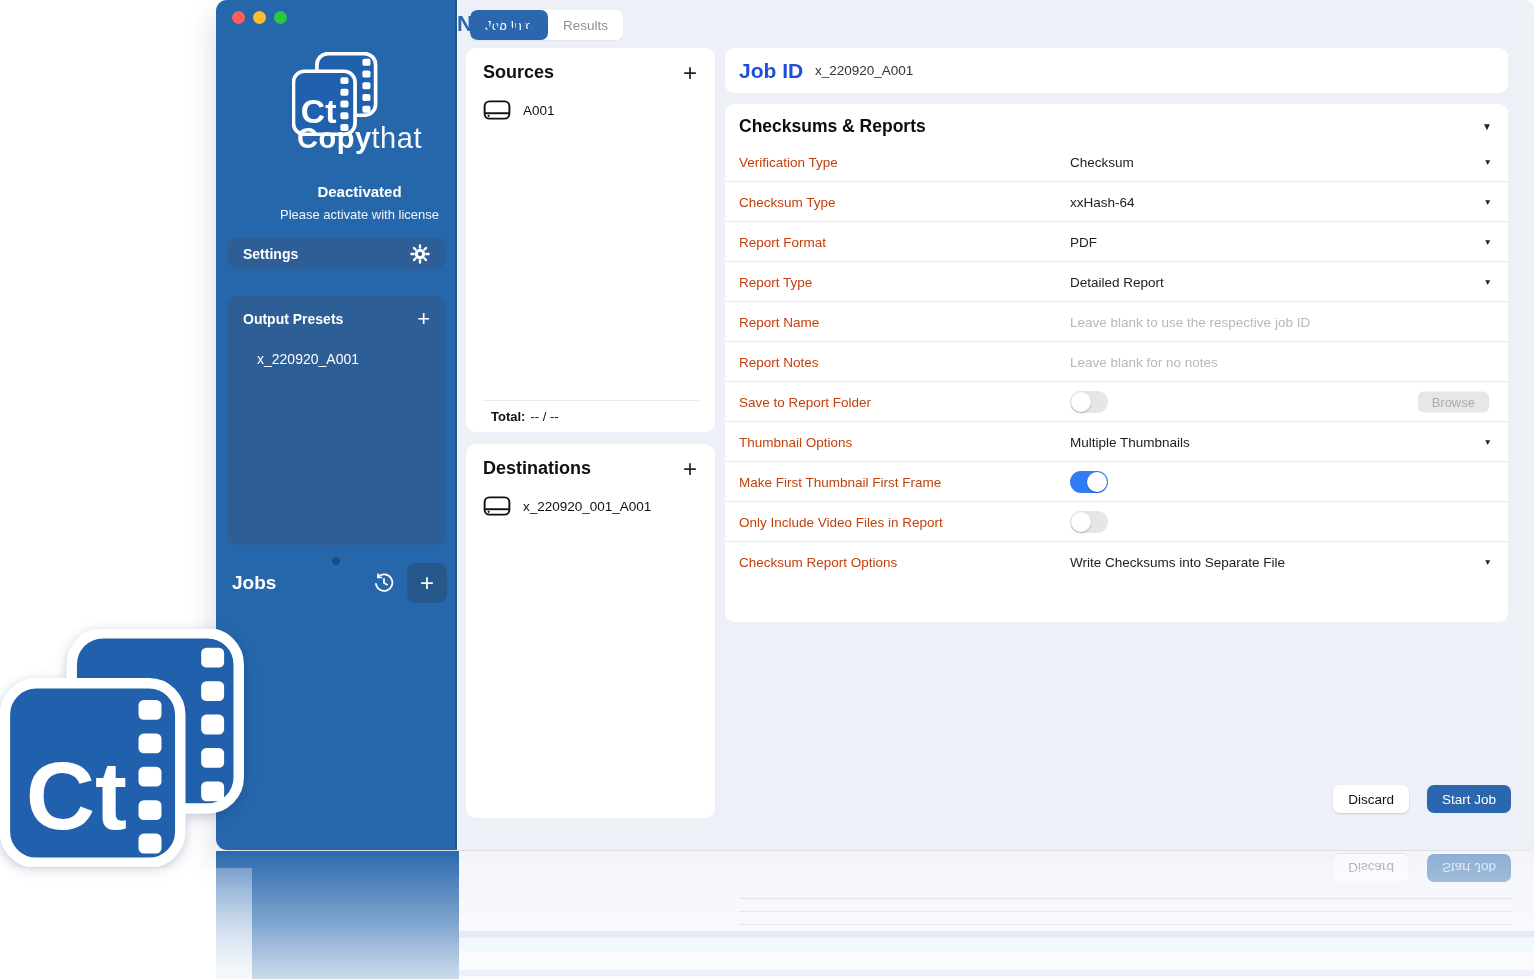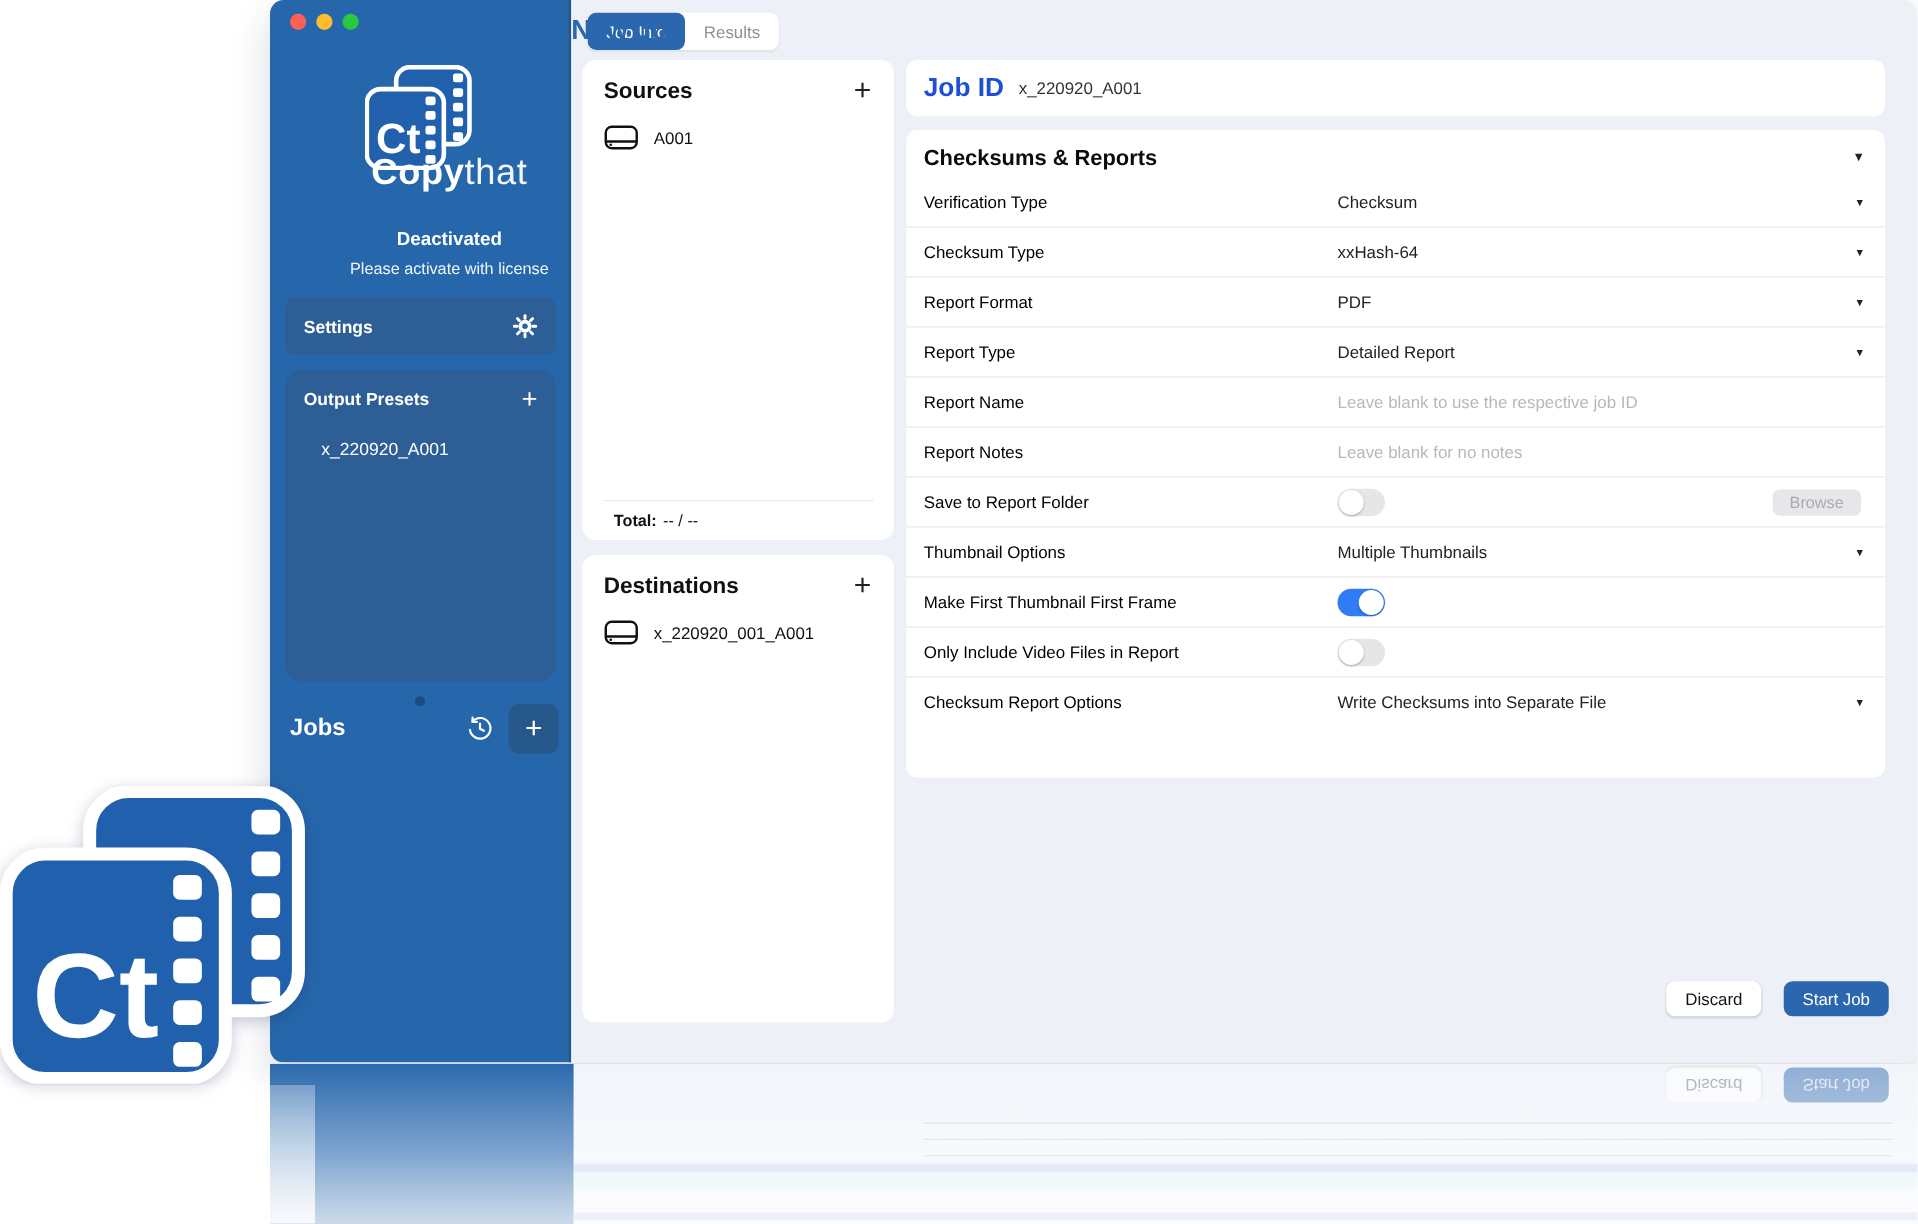--- a/index.html
+++ b/index.html
@@ -24,23 +24,23 @@
   .traffic{position:absolute;top:11px;left:16px;display:flex;gap:8px;}
   .traffic i{width:13px;height:13px;border-radius:50%;display:block;}
   .logo-wrap{position:absolute;top:52px;left:0;width:100%;text-align:center;}
   .logo-svg{width:88px;height:84px;}
   .brand{position:absolute;top:122px;width:100%;text-align:center;color:#fff;font-size:29px;letter-spacing:.5px;}
   .brand b{font-weight:700;}
   .brand span{font-weight:300;opacity:.95;}
   .status-t{position:absolute;top:183px;width:100%;text-align:center;color:#fff;font-weight:700;font-size:15px;}
   .status-s{position:absolute;top:207px;width:100%;text-align:center;color:#f2f6fb;font-size:13px;}
   .side-card{position:absolute;left:12px;width:217px;background:var(--sidebar-card);border-radius:9px;color:#fff;}
-  .card-settings{top:238px;height:46px;display:flex;align-items:center;justify-content:space-between;padding:0 15px;}
+  .card-settings{top:238px;height:31px;display:flex;align-items:center;justify-content:space-between;padding:0 15px;}
   .card-settings .lbl{font-weight:700;font-size:14px;}
-  .card-presets{top:296px;height:249px;padding:13px 15px;border-radius:14px;}
+  .card-presets{top:296px;height:249px;padding:13px 15px;}
   .presets-head{display:flex;align-items:center;justify-content:space-between;}
   .presets-head .lbl{font-weight:700;font-size:14px;}
   .plus{font-size:22px;font-weight:300;line-height:20px;color:#fff;}
   .preset-item{margin:22px 0 0 14px;font-size:14px;color:#fff;}
   .drag-dot{position:absolute;top:557px;left:50%;margin-left:-4px;width:8px;height:8px;border-radius:50%;background:#1d4c80;}
   .jobs-row{position:absolute;top:563px;left:16px;right:8px;height:40px;display:flex;align-items:center;}
   .jobs-row .lbl{color:#fff;font-weight:700;font-size:19px;flex:1;}
   .hist-icon{width:22px;height:22px;margin-right:12px;}
   .jobs-plus{width:40px;height:40px;background:var(--sidebar-btn);border-radius:9px;display:flex;align-items:center;justify-content:center;color:#fff;font-size:24px;font-weight:300;}
 
@@ -69,21 +69,21 @@
   .right-card{position:absolute;left:268px;width:783px;background:#fff;border-radius:9px;}
   .card-jobid{top:48px;height:45px;display:flex;align-items:center;padding-left:14px;}
   .card-jobid .lbl{font-weight:700;font-size:21px;color:#1d4ed8;width:76px;}
   .card-jobid .val{font-size:13.5px;color:#333;}
   .card-cs{top:104px;height:518px;}
   .cs-title{position:relative;height:38px;display:flex;align-items:center;padding:6px 16px 0 14px;}
   .cs-title .ttl{font-weight:700;font-size:17.5px;color:#0c0c0c;flex:1;}
   .tri{font-size:10px;color:#222;}
   .cs-row{position:relative;height:40px;border-bottom:1px solid var(--divider);margin:0;}
   .cs-row:last-child{border-bottom:none;}
-  .cs-row .rlabel{position:absolute;left:14px;top:50%;transform:translateY(-50%);font-size:13.5px;color:#000000;}
+  .cs-row .rlabel{position:absolute;left:14px;top:50%;transform:translateY(-50%);font-size:13.5px;color:#c2410c;}
   .cs-row .rvalue{position:absolute;left:345px;top:50%;transform:translateY(-50%);font-size:13.5px;color:#222;}
   .cs-row .rplaceholder{position:absolute;left:345px;top:50%;transform:translateY(-50%);font-size:13.5px;color:var(--placeholder);}
   .cs-row .arrow{position:absolute;right:16px;top:50%;transform:translateY(-50%);font-size:8.5px;color:#222;}
   .toggle{position:absolute;left:345px;top:50%;transform:translateY(-50%);width:38px;height:22px;border-radius:11px;}
   .toggle .knob{position:absolute;top:1px;width:20px;height:20px;border-radius:50%;background:#fff;box-shadow:0 1px 2px rgba(0,0,0,.25);}
   .toggle.on{background:var(--toggle-on);}
   .toggle.on .knob{right:1px;}
   .toggle.off{background:var(--toggle-off);}
   .toggle.off .knob{left:1px;}
   .browse-btn{position:absolute;right:19px;top:50%;transform:translateY(-50%);background:#e7e7e9;color:#ababaf;

